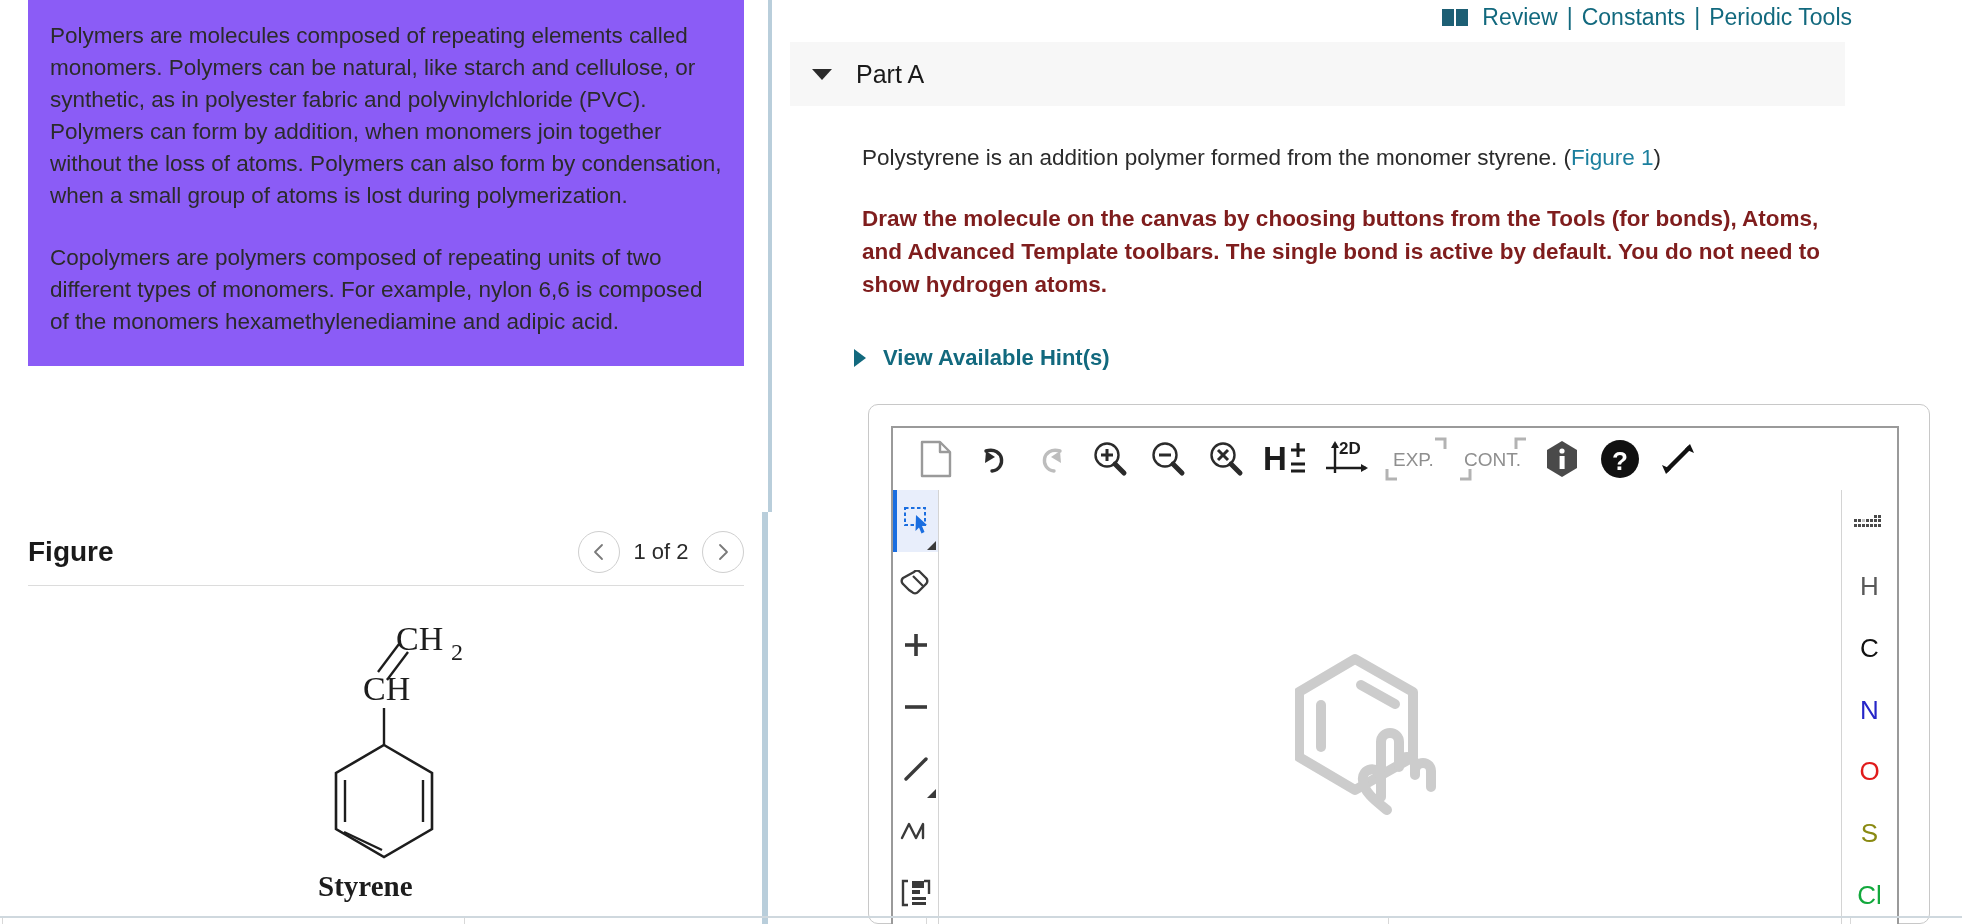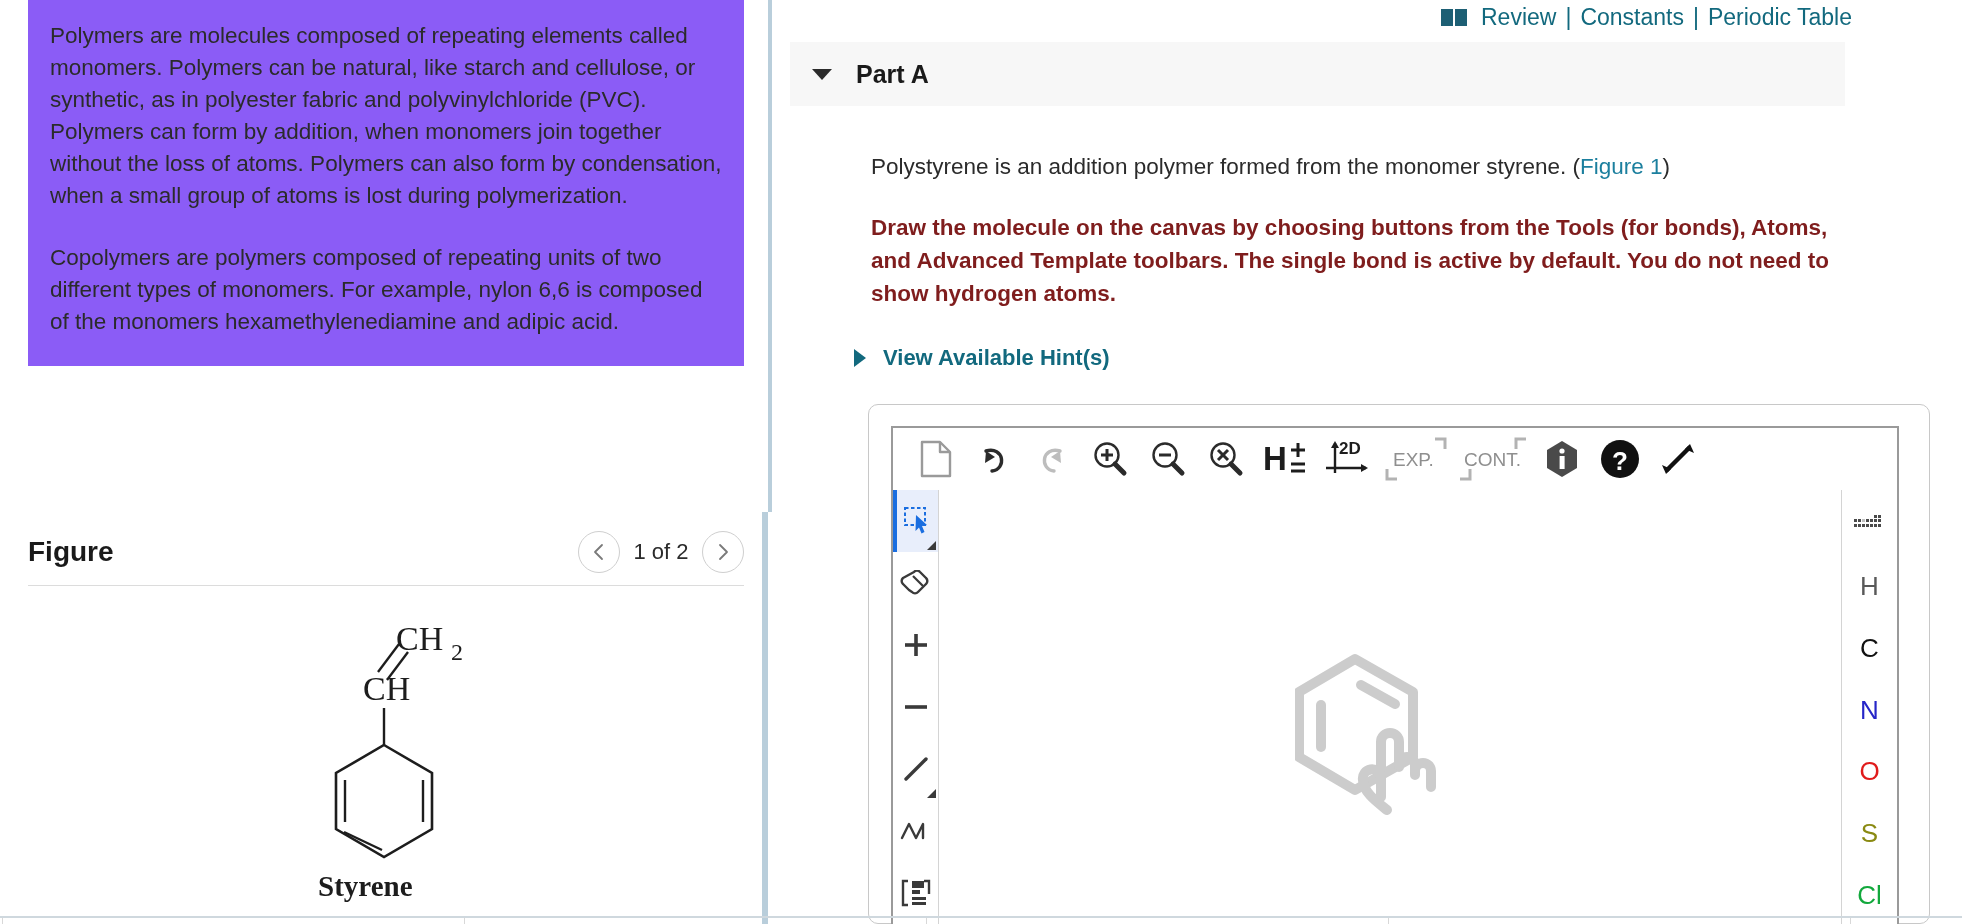--- a/index.html
+++ b/index.html
@@ -143,31 +143,31 @@
   #part-caret {
     width: 0; height: 0;
     border-left: 10px solid transparent;
     border-right: 10px solid transparent;
     border-top: 11px solid #2b2b2b;
     margin-right: 24px;
     cursor: pointer;
   }
   #part-title {
     font-size: 25px;
-    font-weight: bold;
+    font-weight: normal;
     color: #1a1a1a;
   }
 
   #question-body {
     position: absolute;
     left: 82px; top: 134px;
     width: 1000px;
   }
   #question-body p {
-    margin: 17px;
+    margin: 8px;
     font-size: 22.5px;
     line-height: 32px;
     color: #2b2b2b;
   }
   #question-body p.bold {
     font-weight: bold;
     color: #7f1d1d;
     margin-top: 28px;
     line-height: 33px;
   }
@@ -368,21 +368,21 @@
         <svg width="28" height="22" viewBox="0 0 28 22">
           <rect x="1" y="2" width="12" height="17" fill="#1d5f74"></rect>
           <rect x="15" y="2" width="12" height="17" fill="#1d5f74"></rect>
           <rect x="13" y="0" width="2" height="21" fill="#ffffff"></rect>
         </svg>
       </span>
       <a>Review</a>
       <span class="sep">|</span>
       <a>Constants</a>
       <span class="sep">|</span>
-      <a>Periodic Table</a>
+      <a>Periodic Tools</a>
     </div>
 
     <div id="part-header">
       <div id="part-caret"></div>
       <div id="part-title">Part A</div>
     </div>
 
     <div id="question-body">
       <p><span>Polystyrene is an addition polymer formed from the monomer styrene. (</span><a class="link-inline">Figure 1</a><span>)</span></p>
       <p class="bold">Draw the molecule on the canvas by choosing buttons from the Tools (for bonds), Atoms, and Advanced Template toolbars. The single bond is active by default. You do not need to show hydrogen atoms.</p>

